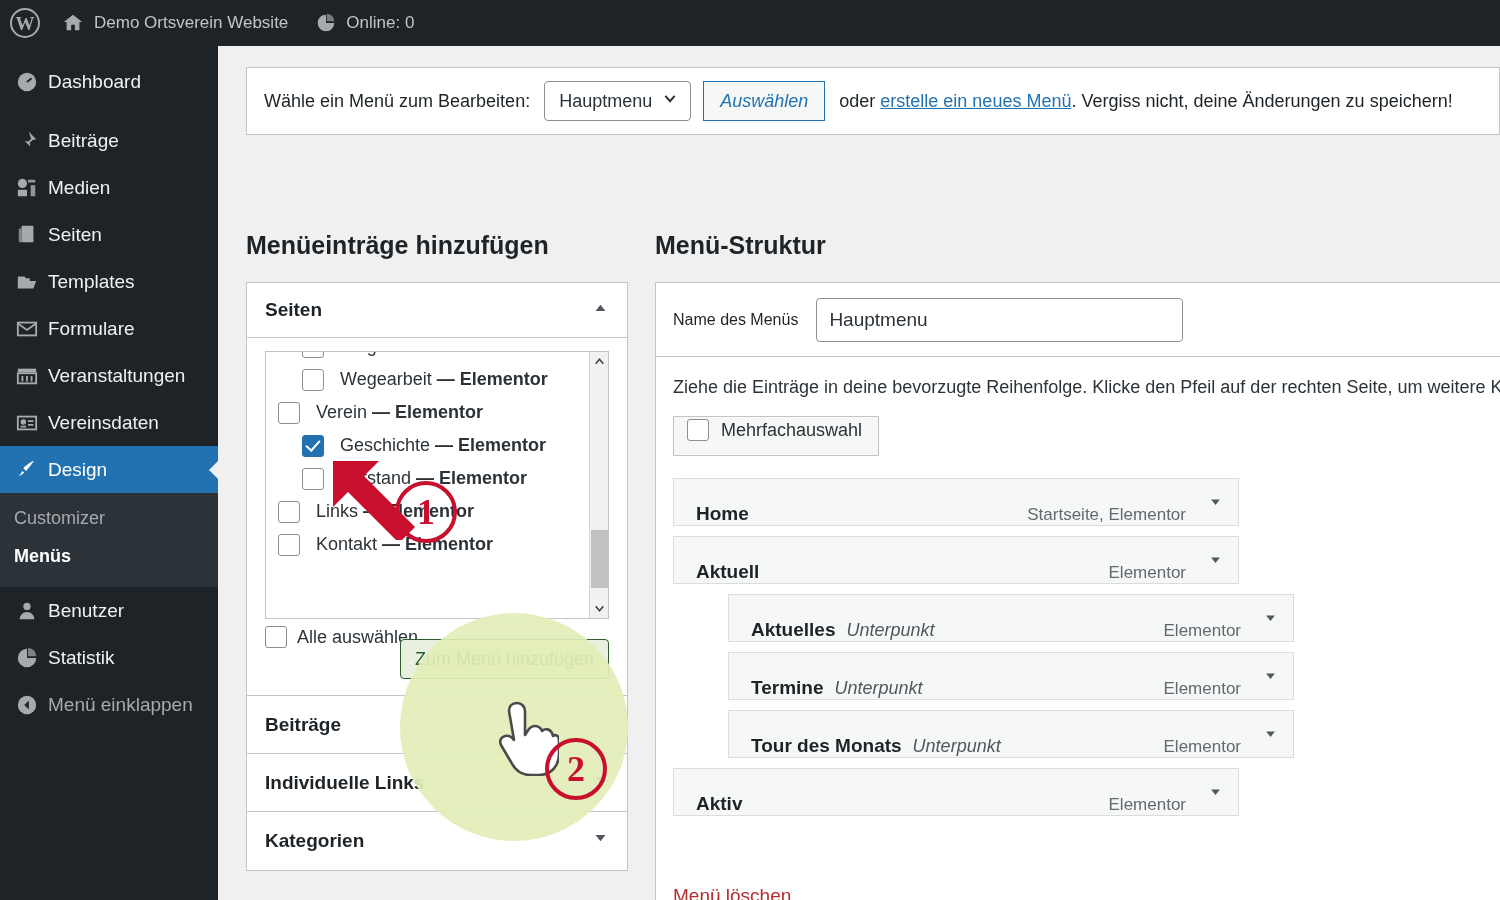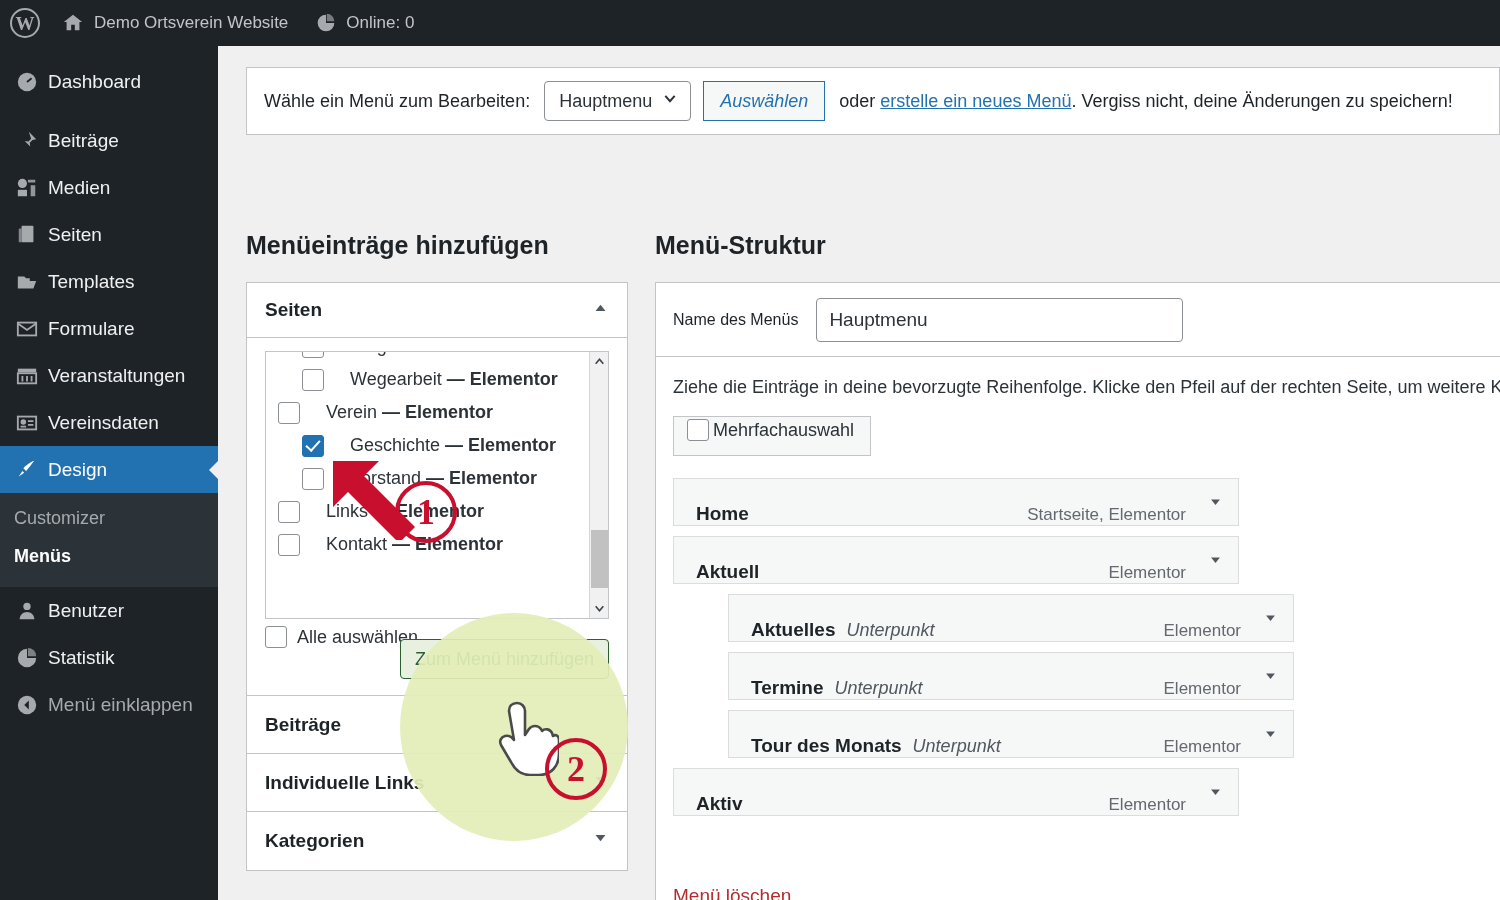--- a/index.html
+++ b/index.html
@@ -94,21 +94,21 @@
   .acc-body { padding: 14px 18px 20px 18px; }
   .tabs { display:flex; align-items:flex-end; gap: 0; font-size: 18px; margin-bottom: 0; }
   .tab { padding: 6px 12px; color: #2271b1; cursor: pointer; }
   .tab.active { color:#1d2327; background:#fff; border:1px solid #c3c4c7; border-bottom: 1px solid #fff; position: relative; z-index:2;}
   .listbox {
     border: 1px solid #c3c4c7; height: 268px; overflow: hidden; position: relative;
     background: #fff; margin-top: -1px;
   }
   .listbox-inner { padding: 4px 0 0 0; position:absolute; left:0; top:-26px; width: 100%; }
   .li {
-    display: flex; align-items: center; gap: 26px; height: 33px; padding-left: 12px; font-size: 18px; color:#2c3338;
+    display: flex; align-items: center; gap: 16px; height: 33px; padding-left: 12px; font-size: 18px; color:#2c3338;
   }
   .li.ind1 { padding-left: 36px; }
   .cb {
     width: 22px; height: 22px; border: 1px solid #8c8f94; border-radius: 3px; background: #fff;
     flex: none; display:flex; align-items:center; justify-content:center;
   }
   .cb.checked { background: #2271b1; border-color: #2271b1; }
   .cb.checked::after {
     content:""; width: 6px; height: 12px; border: solid #fff; border-width: 0 2.6px 2.6px 0;
     transform: rotate(42deg); margin-top: -3px;
@@ -144,21 +144,21 @@
   }
   .name-lbl { font-size: 16px; color:#1d2327; }
   .name-input {
     width: 367px; height: 44px; border: 1px solid #8c8f94; border-radius: 4px;
     padding: 0 12px; font-size: 19px; color:#2c3338; background:#fff;
     font-family: "Liberation Sans", sans-serif;
   }
   .struct-body { padding: 20px 0 0 17px; }
   .struct-desc { font-size: 18px; color:#2c3338; white-space: nowrap; }
   .bulk-box {
-    margin-top: 18px; display:inline-flex; align-items:center; gap: 4px;
+    margin-top: 18px; display:inline-flex; align-items:center; gap: 12px;
     border:1px solid #c3c4c7; background:#f6f7f7; height: 40px; padding: 0 16px 12px 13px;
     font-size: 18px; color:#2c3338;
   }
   .mi-list { margin-top: 22px; }
   .mi-row {
     background: #f6f7f7; border: 1px solid #dcdcde; height: 48px;
     display:flex; align-items:flex-end; margin-bottom: 10px; position: relative;
   }
   .mi-row.lvl0 { width: 566px; }
   .mi-row.lvl1 { width: 566px; margin-left: 55px; }

